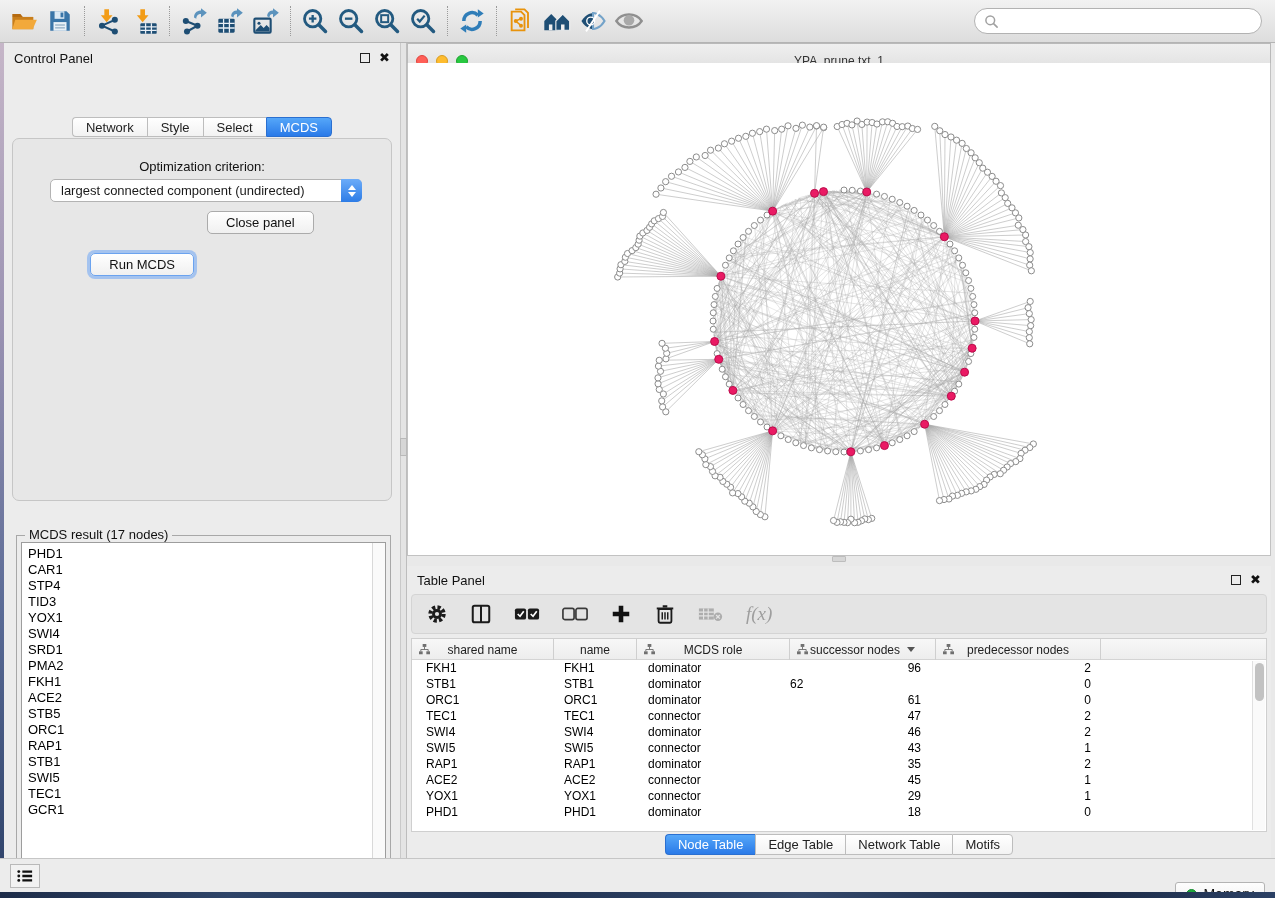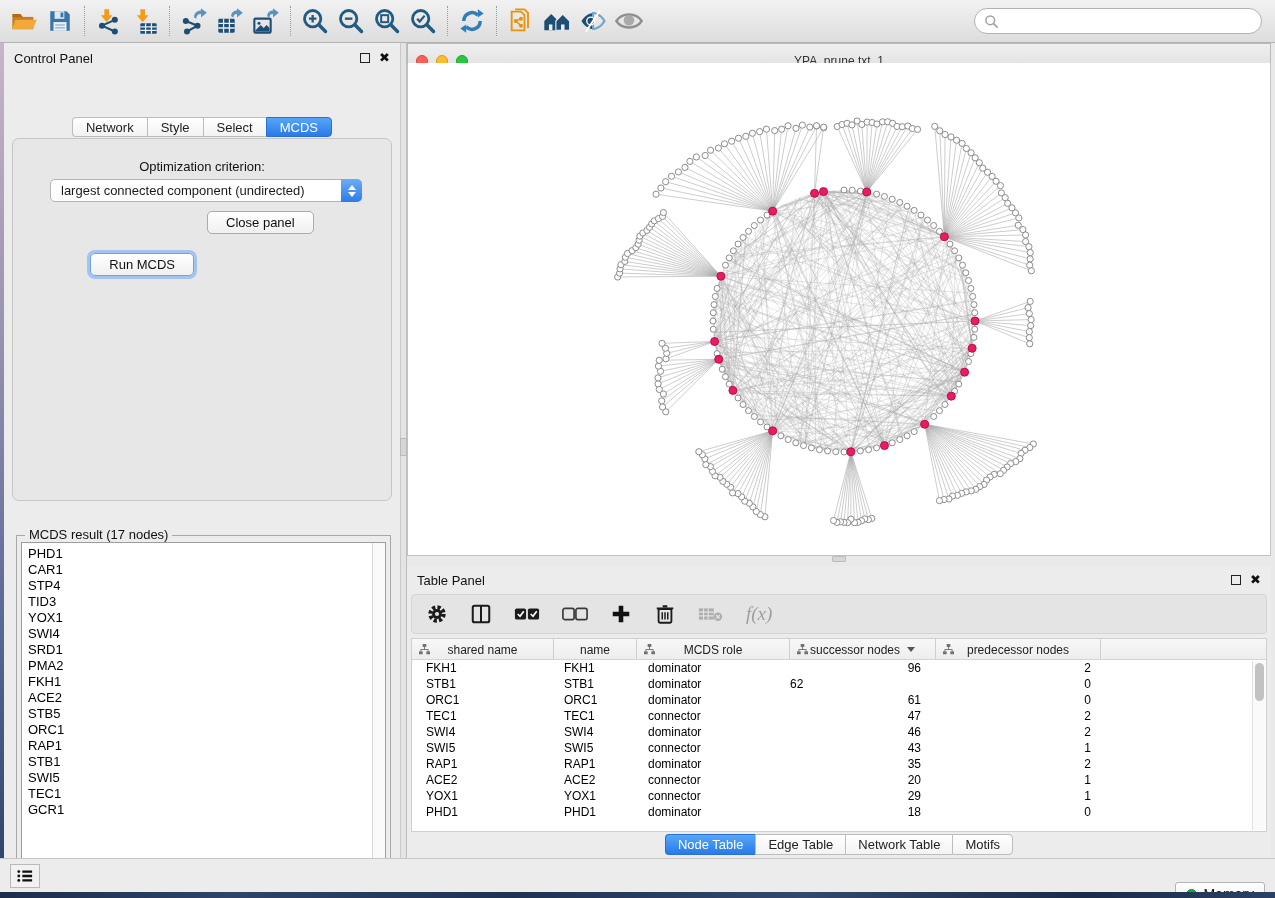--- a/index.html
+++ b/index.html
@@ -1388,21 +1388,21 @@
           <div class="td" style="width: 142px; text-align: left; padding-left: 14px;">RAP1</div>
           <div class="td" style="width: 83px; text-align: left; padding-left: 10px;">RAP1</div>
           <div class="td" style="width: 153px; text-align: left; padding-left: 11px;">dominator</div>
           <div class="td" style="width: 146px; text-align: right; padding-right: 15px;">35</div>
           <div class="td" style="width: 165px; text-align: right; padding-right: 10px;">2</div>
         </div>
         <div class="tr">
           <div class="td" style="width: 142px; text-align: left; padding-left: 14px;">ACE2</div>
           <div class="td" style="width: 83px; text-align: left; padding-left: 10px;">ACE2</div>
           <div class="td" style="width: 153px; text-align: left; padding-left: 11px;">connector</div>
-          <div class="td" style="width: 146px; text-align: right; padding-right: 15px;">20</div>
+          <div class="td" style="width: 146px; text-align: right; padding-right: 15px;">45</div>
           <div class="td" style="width: 165px; text-align: right; padding-right: 10px;">1</div>
         </div>
         <div class="tr">
           <div class="td" style="width: 142px; text-align: left; padding-left: 14px;">YOX1</div>
           <div class="td" style="width: 83px; text-align: left; padding-left: 10px;">YOX1</div>
           <div class="td" style="width: 153px; text-align: left; padding-left: 11px;">connector</div>
           <div class="td" style="width: 146px; text-align: right; padding-right: 15px;">29</div>
           <div class="td" style="width: 165px; text-align: right; padding-right: 10px;">1</div>
         </div>
         <div class="tr">

